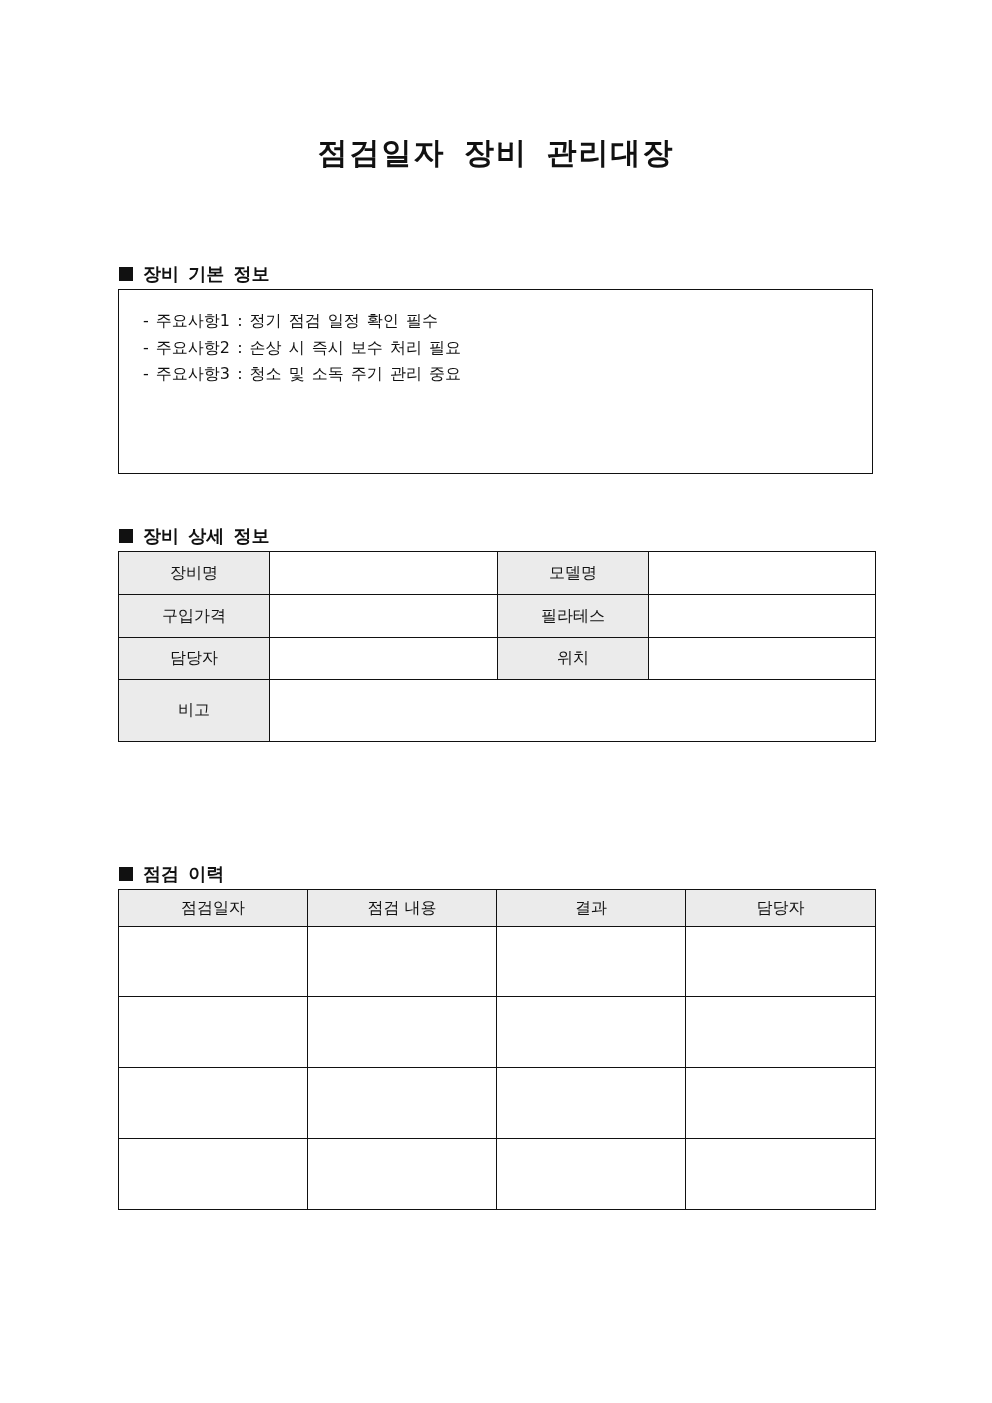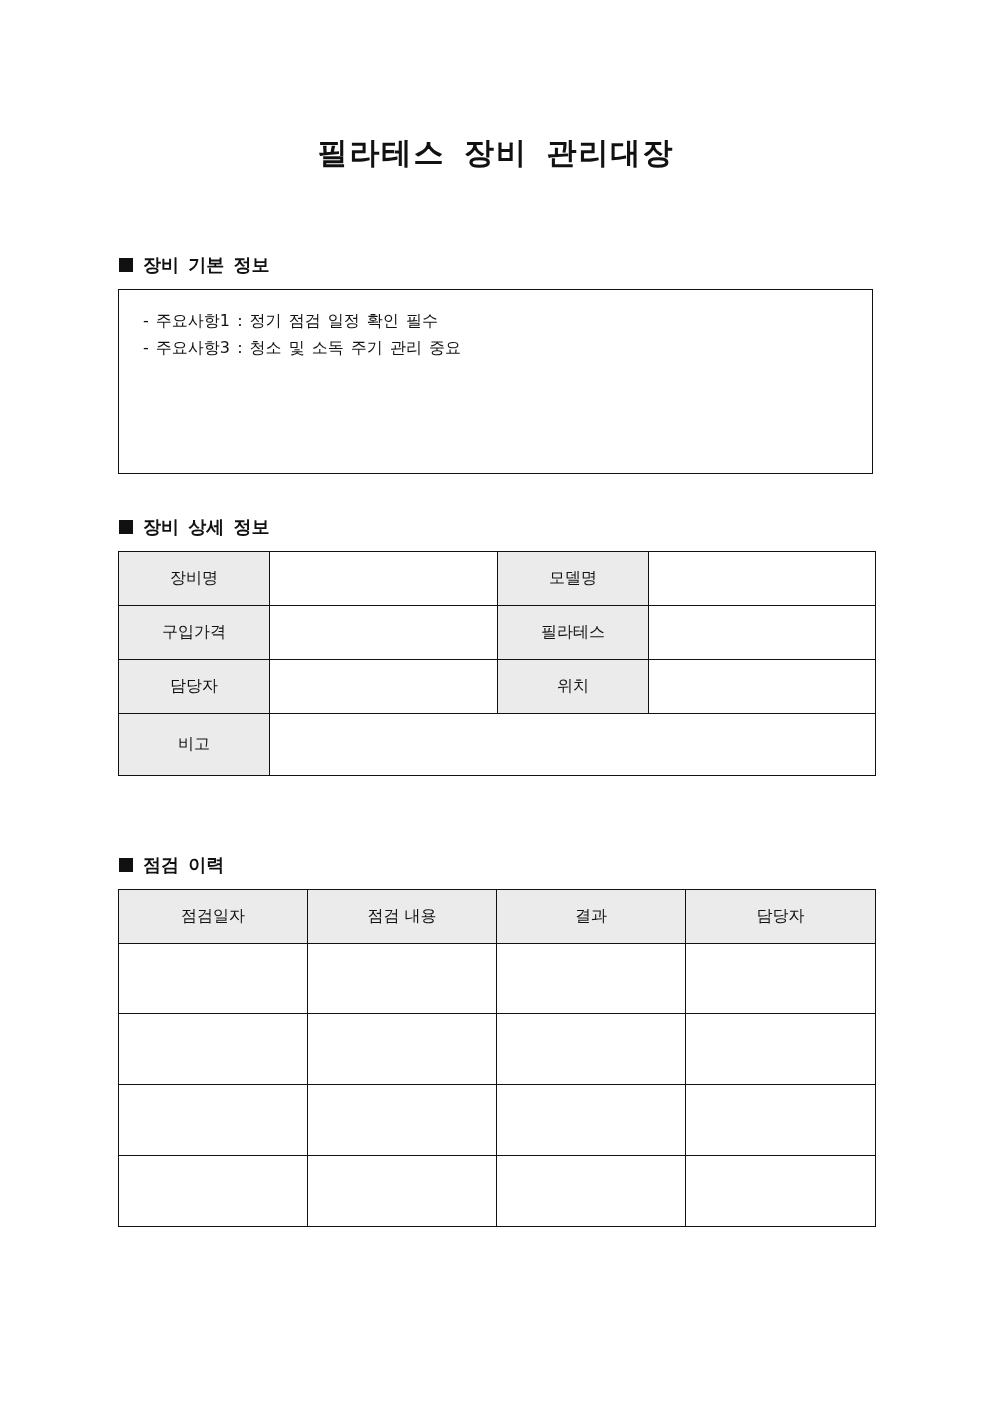--- a/index.html
+++ b/index.html
@@ -1,39 +1,40 @@
 <!DOCTYPE html>
 <html><head>
 <meta charset="utf-8">
 <style>
   html, body { margin:0; padding:0; background:#ffffff; }
   body { width:992px; height:1403px; position:relative; font-family:"DejaVu Sans", "Liberation Sans", sans-serif; color:#111; }
   .title { position:absolute; left:0; top:133px; width:992px; text-align:center; font-size:30px; font-weight:bold; letter-spacing:2px; word-spacing:6px; }
-  .section-heading { position:absolute; left:119px; font-size:18px; font-weight:bold; display:flex; align-items:center; word-spacing:3px; }
+  .section-heading { position:absolute; left:119px; font-size:18px; font-weight:bold; display:flex; align-items:center; word-spacing:3px;margin-top:9px; }
   .section-heading .sq { display:inline-block; width:14px; height:14px; background:#111; margin-right:10px; }
   .notice-box { position:absolute; left:118px; top:289px; width:755px; height:185px; border:1px solid #111; box-sizing:border-box; }
   .notice-list { position:absolute; left:24px; top:18px; margin:0; padding:0; list-style:none; font-size:16px; line-height:26.5px; word-spacing:2px; }
   table { border-collapse:collapse; position:absolute; left:118px; table-layout:fixed; }
-  td, th { border:1.5px solid #111; font-weight:normal; font-size:16px; text-align:center; vertical-align:middle; padding:16px; }
+  td, th { border:1.5px solid #111; font-weight:normal; font-size:16px; text-align:center; vertical-align:middle; padding:7px; }
   .lbl { background:#ebebeb; }
   .detail { top:551px; width:757px; }
   .history { top:889px; width:757px; }
 </style>
 </head>
 <body>
 
-<div class="title">필라테스 장비 관리대장</div>
+<div class="title">점검일자 장비 관리대장</div>
 
 <div class="section-heading" style="top:253px;">
   <span class="sq"></span>
   <span>장비 기본 정보</span>
 </div>
 <div class="notice-box">
   <ul class="notice-list">
     <li>- 주요사항1 : 정기 점검 일정 확인 필수</li>
+    <li>- 주요사항2 : 손상 시 즉시 보수 처리 필요</li>
     <li>- 주요사항3 : 청소 및 소독 주기 관리 중요</li>
   </ul>
 </div>
 
 <div class="section-heading" style="top:515px;">
   <span class="sq"></span>
   <span>장비 상세 정보</span>
 </div>
 <table class="detail">
   <colgroup>

